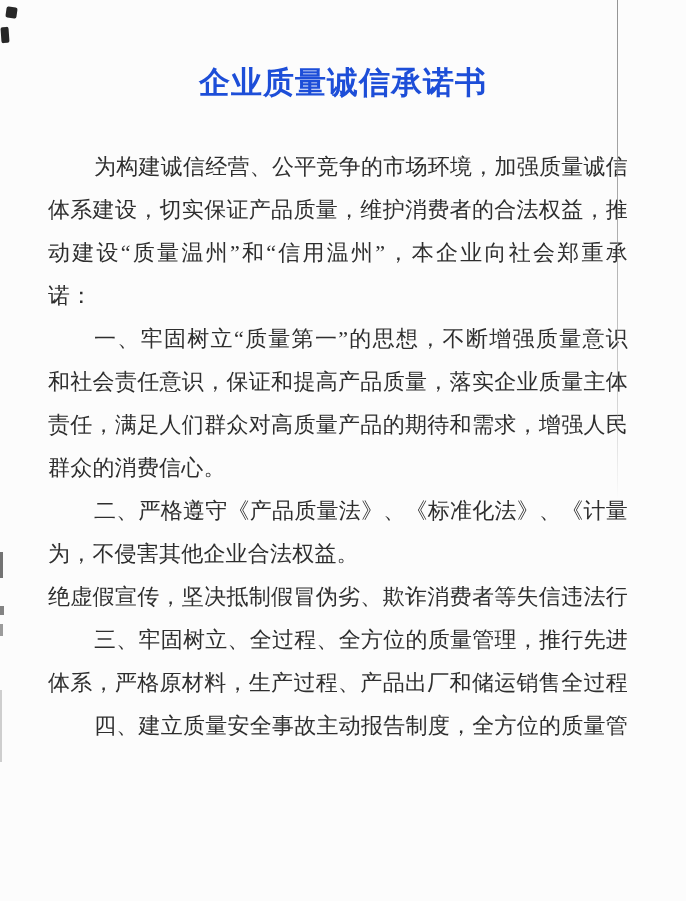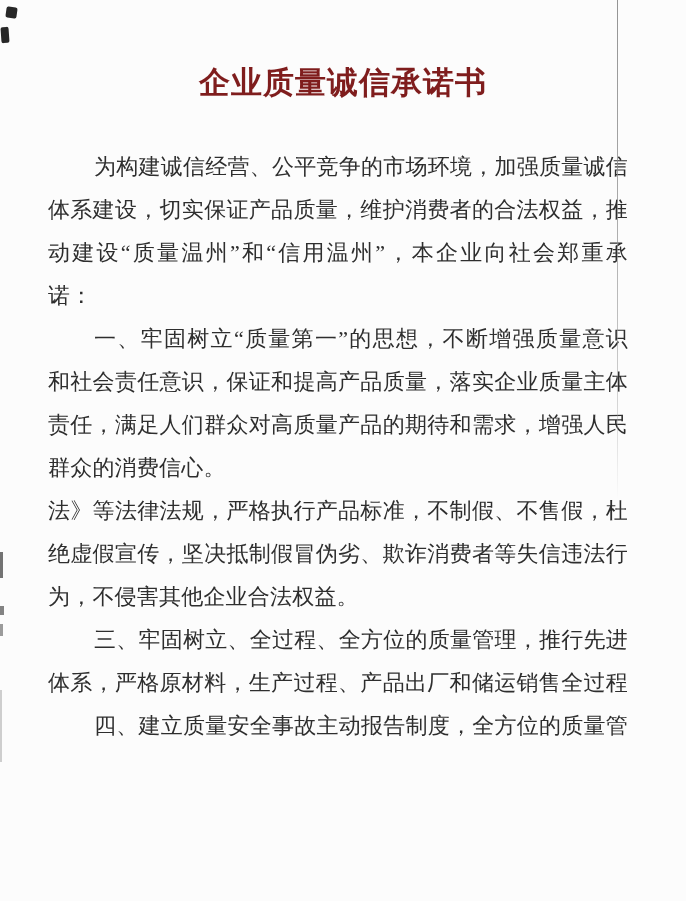--- a/index.html
+++ b/index.html
@@ -19,21 +19,21 @@
     position: absolute;
     top: 63px;
     left: 0;
     width: 686px;
     margin: 0;
     text-align: center;
     font-size: 31px;
     line-height: 40px;
     font-weight: 700;
     letter-spacing: 1px;
-    color: #7f1d1d;
+    color: #1d4ed8;
   }
   .doc-body {
     position: absolute;
     top: 145px;
     left: 48px;
     width: 580px;
     color: #2e2e2e;
   }
   .line {
     width: 580px;
@@ -109,21 +109,21 @@
 
   <div class="doc-body" id="body-lines">
       <div class="line indent fill">为构建诚信经营、公平竞争的市场环境，加强质量诚信</div>
       <div class="line fill">体系建设，切实保证产品质量，维护消费者的合法权益，推</div>
       <div class="line fill">动建设“质量温州”和“信用温州”，本企业向社会郑重承</div>
       <div class="line">诺：</div>
       <div class="line indent fill">一、牢固树立“质量第一”的思想，不断增强质量意识</div>
       <div class="line fill">和社会责任意识，保证和提高产品质量，落实企业质量主体</div>
       <div class="line fill">责任，满足人们群众对高质量产品的期待和需求，增强人民</div>
       <div class="line">群众的消费信心。</div>
-      <div class="line fill">法》等法律法规，严格执行产品标准，不制假、不售假，杜</div>
+      <div class="line indent fill">二、严格遵守《产品质量法》、《标准化法》、《计量</div>
+      <div class="line">为，不侵害其他企业合法权益。</div>
       <div class="line fill">绝虚假宣传，坚决抵制假冒伪劣、欺诈消费者等失信违法行</div>
-      <div class="line">为，不侵害其他企业合法权益。</div>
       <div class="line indent fill">三、牢固树立、全过程、全方位的质量管理，推行先进</div>
       <div class="line fill">体系，严格原材料，生产过程、产品出厂和储运销售全过程</div>
       <div class="line indent fill">四、建立质量安全事故主动报告制度，全方位的质量管理</div>
     </div>
 
 </div>
 
 </body></html>

